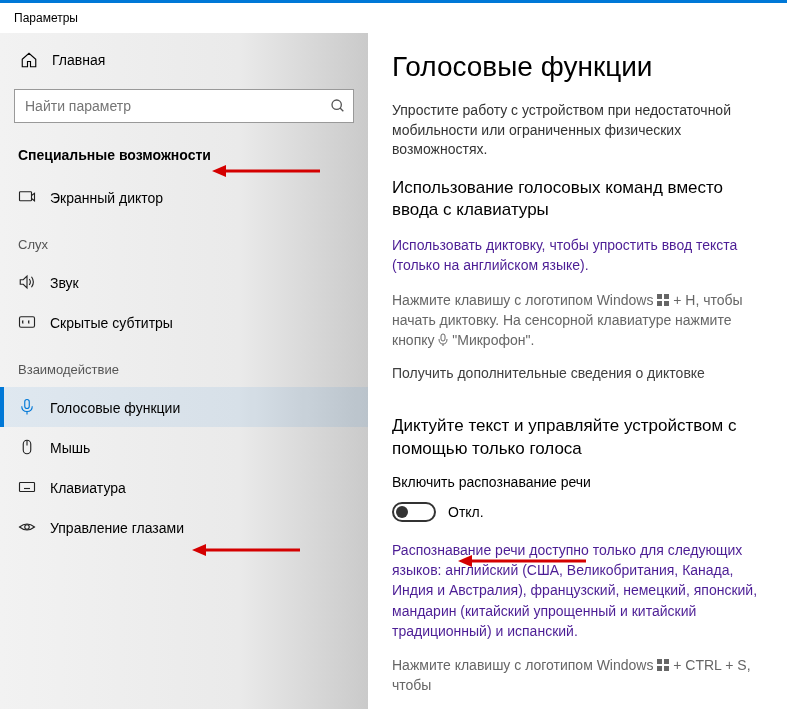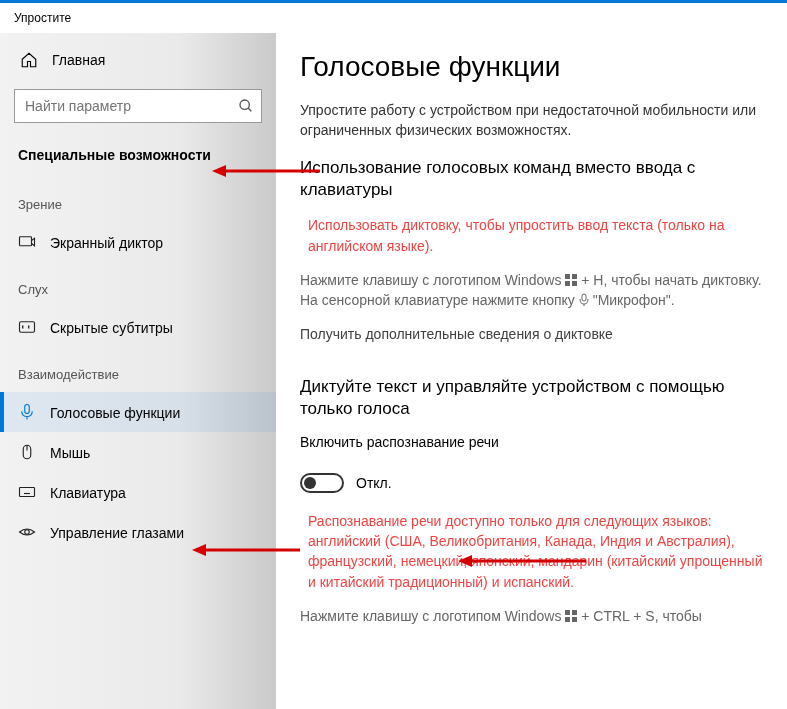--- a/index.html
+++ b/index.html
@@ -3,21 +3,21 @@
   <meta charset="utf-8">
   <style>
     * { margin: 0; padding: 0; box-sizing: border-box; font-family: "Segoe UI", Tahoma, sans-serif; }
     body { width: 787px; height: 709px; overflow: hidden; background: #fff; border-top: 3px solid #0078d7; position: relative; }
 
     .window-title { padding: 8px 14px; font-size: 12px; color: #000; }
 
     .main { display: flex; height: calc(100% - 30px); }
 
     
-    .sidebar { width: 276px; background: linear-gradient(to right, #f2f2f2 0%, #eaeaea 65%, #cacaca 100%); padding-top: 8px; display: flex; flex-direction: column; }
+    .sidebar { width: 368px; background: linear-gradient(to right, #f2f2f2 0%, #eaeaea 65%, #cacaca 100%); padding-top: 8px; display: flex; flex-direction: column; }
     .home-row { display: flex; align-items: center; gap: 14px; padding: 10px 20px; font-size: 14px; cursor: pointer; }
     .home-row .icon { width: 18px; height: 18px; }
 
     .search-box { margin: 10px 14px 14px 14px; position: relative; }
     .search-box input { width: 100%; height: 34px; padding: 0 34px 0 10px; border: 1px solid #999; background: #fff; font-size: 14px; outline: none; }
     .search-box .search-icon { position: absolute; right: 8px; top: 50%; transform: translateY(-50%); width: 16px; height: 16px; color: #555; }
 
     .category-header { padding: 10px 18px 14px 18px; font-size: 14px; font-weight: 600; }
 
     .group-label { padding: 20px 18px 10px 18px; font-size: 13px; color: #555; }
@@ -26,73 +26,80 @@
     .nav-item .icon { width: 18px; height: 18px; flex-shrink: 0; color: #222; }
     .nav-item.selected { background: rgba(0,120,215,0.08); }
     .nav-item.selected::before { content: ""; position: absolute; left: 0; top: 0; bottom: 0; width: 4px; background: #0078d7; }
     .nav-item.selected .icon { color: #0078d7; }
 
     
     .content { flex: 1; padding: 18px 24px 0 24px; overflow-y: auto; }
     h1.page-title { font-size: 28px; font-weight: 400; margin-bottom: 18px; }
     .subtext { font-size: 14px; color: #333; margin-bottom: 17px; line-height: 1.4; }
     h2.section-title { font-size: 17px; font-weight: 400; margin: 10px 0 14px 0; line-height: 1.3; }
-    .body-text { font-size: 14px; color: #ef4444; margin-bottom: 14px; line-height: 1.45; margin-left: 8px; }
+    .body-text { font-size: 14px; color: #4c1d95; margin-bottom: 14px; line-height: 1.45; }
     .hint-text { font-size: 14px; color: #666; margin-bottom: 14px; line-height: 1.45; }
     .link { font-size: 14px; color: #404040; cursor: pointer; display: inline-block; margin-bottom: 24px; }
-    .toggle-label { font-size: 14px; margin-bottom: 23px; }
+    .toggle-label { font-size: 14px; margin-bottom: 12px; }
 
     .toggle-row { display: flex; align-items: center; gap: 12px; margin-bottom: 18px; }
     .toggle { width: 44px; height: 20px; border: 2px solid #333; border-radius: 20px; position: relative; cursor: pointer; background: #fff; }
     .toggle .knob { position: absolute; left: 2px; top: 2px; width: 12px; height: 12px; background: #333; border-radius: 50%; }
     .toggle-state { font-size: 14px; }
 
     .win-key { display: inline-block; width: 12px; height: 12px; vertical-align: -1px; }
 
     
     .arrow { position: absolute; pointer-events: none; }
     .arrow-line { stroke: #d40000; stroke-width: 3; fill: none; }
     .arrow-head { fill: #d40000; }
 
     .small-mic { display:inline-block; width:10px; height:14px; vertical-align:-2px; }
   </style>
 </head>
 <body>
 
-<div class="window-title">Упростите</div>
+<div class="window-title">Параметры</div>
 
 <div class="main">
   <div class="sidebar">
     <div class="home-row">
       <svg class="icon" viewBox="0 0 24 24" fill="none" stroke="currentColor" stroke-width="1.5">
           <path d="M3 11 L12 3 L21 11 L21 21 L14 21 L14 14 L10 14 L10 21 L3 21 Z"></path>
         </svg>
       <span>Главная</span>
     </div>
 
     <div class="search-box">
       <input type="text" placeholder="Найти параметр" style="">
       <svg class="search-icon" viewBox="0 0 24 24" fill="none" stroke="currentColor" stroke-width="2">
           <circle cx="10" cy="10" r="7"></circle>
           <line x1="20" y1="20" x2="15" y2="15"></line>
         </svg>
     </div>
 
     <div class="category-header">Специальные возможности</div>
 
-    <div class="group-label">Зрение</div>
     <div class="nav-item">
       <svg class="icon" viewBox="0 0 24 24" fill="none" stroke="currentColor" stroke-width="1.5">
           <rect x="2" y="5" width="16" height="12" rx="1"></rect>
           <path d="M18 10 L22 7 L22 17 L18 14"></path>
         </svg>
       <span>Экранный диктор</span>
     </div>
 
     <div class="group-label">Слух</div>
+    <div class="nav-item">
+      <svg class="icon" viewBox="0 0 24 24" fill="none" stroke="currentColor" stroke-width="1.5">
+          <path d="M3 9 L7 9 L12 4 L12 20 L7 15 L3 15 Z"></path>
+          <path d="M15 8 Q18 12 15 16"></path>
+          <path d="M18 5 Q23 12 18 19"></path>
+        </svg>
+      <span>Звук</span>
+    </div>
     <div class="nav-item">
       <svg class="icon" viewBox="0 0 24 24" fill="none" stroke="currentColor" stroke-width="1.5">
           <rect x="2" y="5" width="20" height="14" rx="2"></rect>
           <path d="M7 10 Q5 12 7 14"></path>
           <path d="M15 10 Q13 12 15 14"></path>
         </svg>
       <span>Скрытые субтитры</span>
     </div>
 
     <div class="group-label">Взаимодействие</div>

